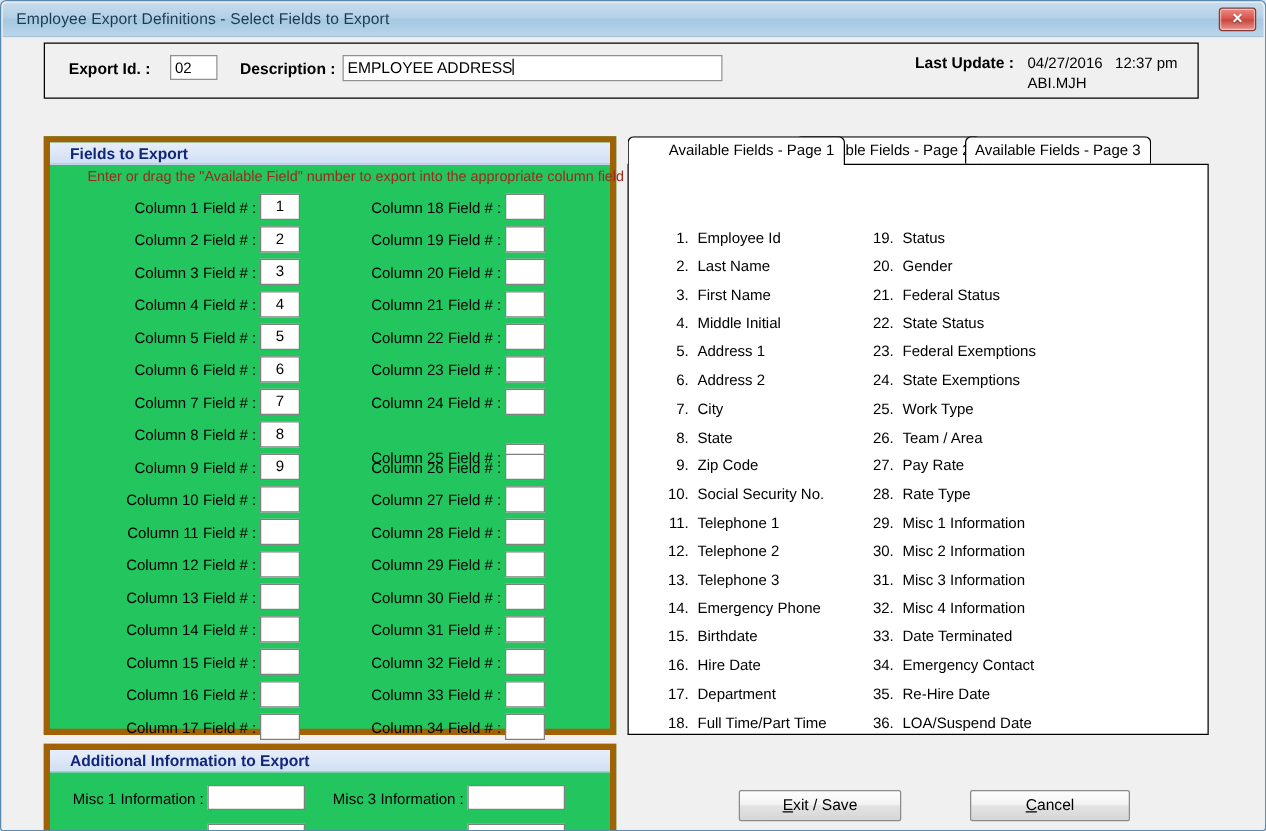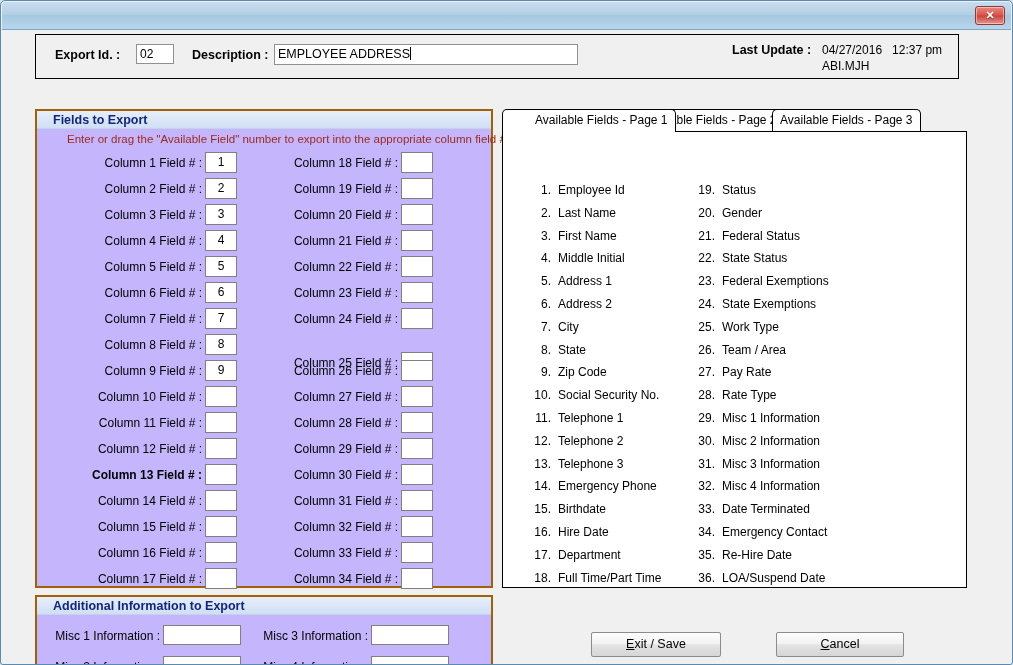--- a/index.html
+++ b/index.html
@@ -97,22 +97,22 @@
     font-size: 12px; color: #000; white-space: pre;
   }
   #lastupdate-user {
     position: absolute; left: 786px; top: 24px;
     font-size: 12px; color: #000; white-space: nowrap;
   }
 
   
   .groupbox {
     position: absolute;
-    background: #c4b5fd;
-    border: 2px solid #a16207;
+    background: #22c55e;
+    border: 5px solid #a16207;
   }
   .gb-header {
     position: absolute; left: 0; top: 0; right: 0; height: 18px;
     background: linear-gradient(to bottom, #e7eefa 0%, #dbe6f7 55%, #cfdff4 100%);
     border-bottom: 1px solid #c3d3ea;
   }
   .gb-header span {
     position: absolute; left: 16px; top: 2px;
     font-size: 12.5px; font-weight: bold; color: #13277a;
     white-space: nowrap;
@@ -194,20 +194,21 @@
   #btn-exit { left: 589px; top: 602px; width: 130px; }
   #btn-cancel { left: 774px; top: 602px; width: 128px; }
   .akey { text-decoration: underline; }
 </style>
 </head>
 <body>
 
 <div id="window">
 
   <div id="titlebar">
+    <div id="title-text">Employee Export Definitions - Select Fields to Export</div>
     <div id="close-btn">
       <div class="x">✕</div>
     </div>
   </div>
 
   <div id="client">
 
     <div id="header-panel">
       <div class="hdr-label" id="lbl-export-id">Export Id. :</div>
       <div id="fld-export-id">02</div>
@@ -267,21 +268,21 @@
             <div class="colfield" style="left: 168px; top: 0px;"></div>
           </div>
           <div class="colrow" style="left: 0px; top: 301px; width: 165px;">
             <div class="lab">Column 11 Field # :</div>
             <div class="colfield" style="left: 168px; top: 0px;"></div>
           </div>
           <div class="colrow" style="left: 0px; top: 327px; width: 165px;">
             <div class="lab">Column 12 Field # :</div>
             <div class="colfield" style="left: 168px; top: 0px;"></div>
           </div>
-          <div class="colrow" style="left: 0px; top: 353px; width: 165px; font-weight: bold;">
+          <div class="colrow" style="left: 0px; top: 353px; width: 165px;">
             <div class="lab">Column 13 Field # :</div>
             <div class="colfield" style="left: 168px; top: 0px;"></div>
           </div>
           <div class="colrow" style="left: 0px; top: 379px; width: 165px;">
             <div class="lab">Column 14 Field # :</div>
             <div class="colfield" style="left: 168px; top: 0px;"></div>
           </div>
           <div class="colrow" style="left: 0px; top: 405px; width: 165px;">
             <div class="lab">Column 15 Field # :</div>
             <div class="colfield" style="left: 168px; top: 0px;"></div>

